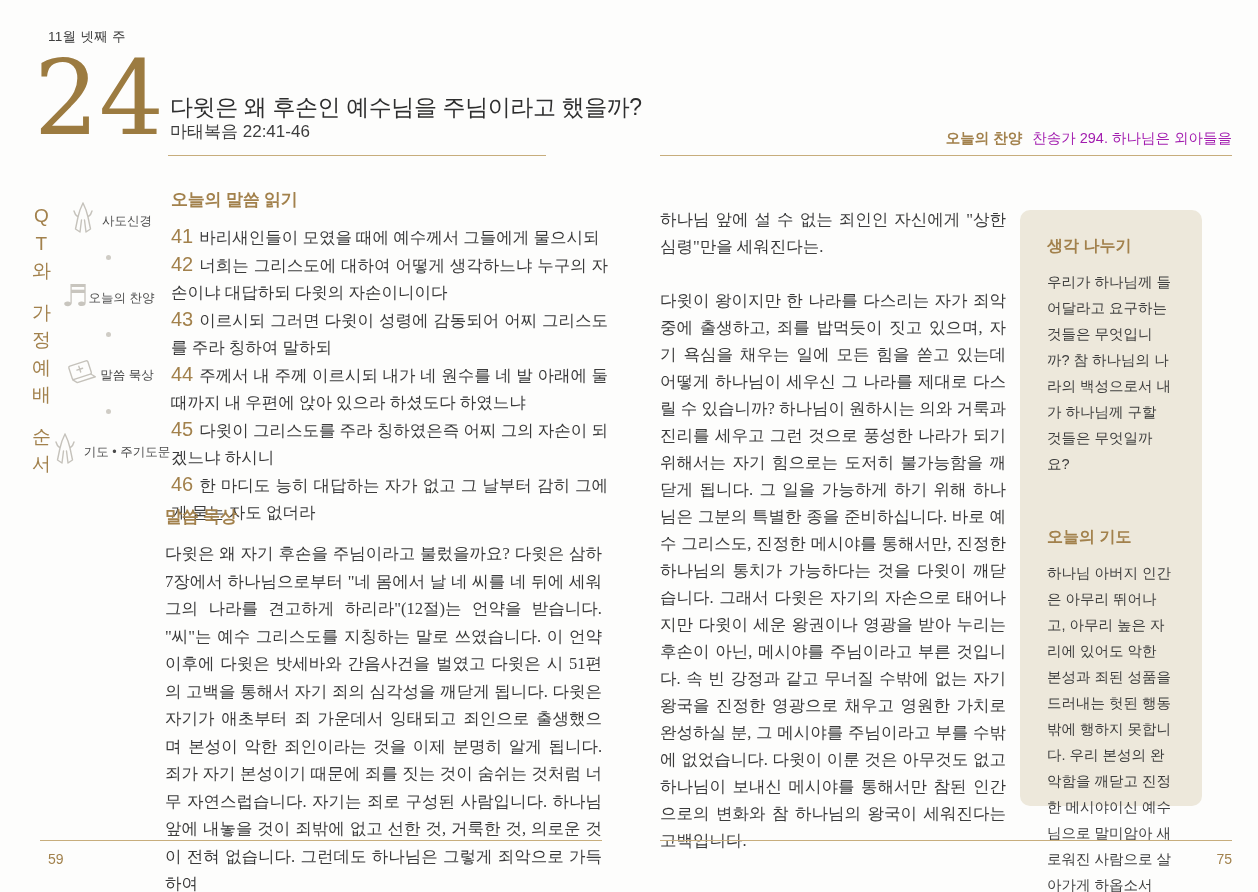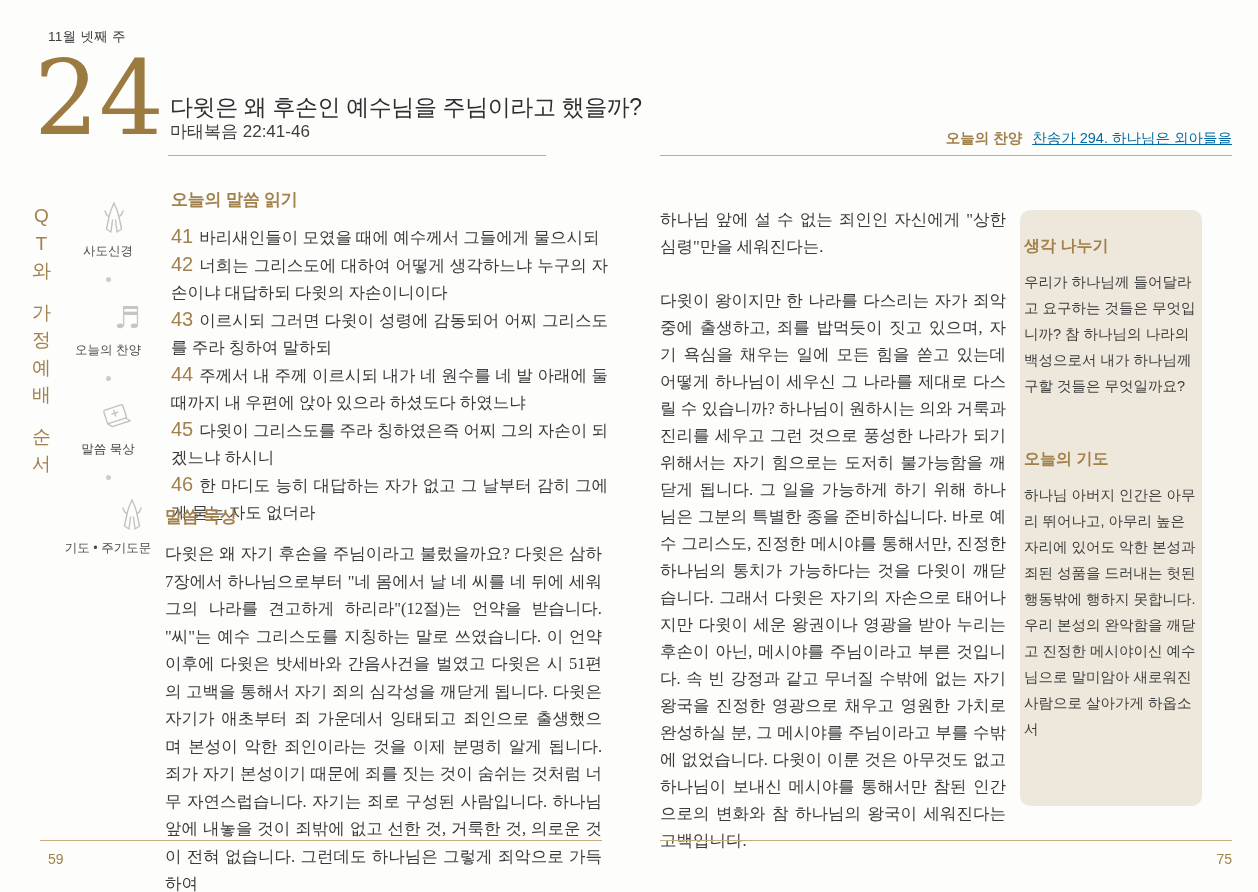--- a/index.html
+++ b/index.html
@@ -19,28 +19,28 @@
     font-family:"DejaVu Serif","Liberation Serif",serif;
     font-size:102px;line-height:.92;color:#9c7b40;font-weight:400;
   }
   .lesson-title{left:170px;top:92px;font-size:23px;font-weight:400;color:#2e2e2e;letter-spacing:-.4px;}
   .scripture-ref{left:170px;top:120px;font-size:17px;color:#3d3d3d;}
   .rule{height:1px;background:#c7ad7c;}
   .rule-header-left{left:168px;top:155px;width:378px;}
   .rule-header-right{left:660px;top:155px;width:572px;}
   .praise-line{right:26px;top:129px;font-size:14.5px;white-space:nowrap;}
   .praise-line .plabel{color:#a2814c;font-weight:700;margin-right:10px;}
-  .praise-line .pvalue{color:#0369a1;text-decoration:underline;}
+  .praise-line .pvalue{color:#a21caf;}
 
   
   .vertical-title{left:30px;top:202px;width:20px;color:#a2814c;font-size:19px;
     line-height:1.45;text-align:center;}
   .vertical-title .seg{width:1.2em;margin:0 auto 14px auto;word-break:break-all;}
   .steps{left:58px;top:200px;width:100px;display:flex;flex-direction:column;align-items:center;}
-  .step{display:flex;flex-direction:column;align-items:flex-end;}
+  .step{display:flex;flex-direction:row;align-items:center;}
   .step .icon{height:38px;display:flex;align-items:flex-end;justify-content:center;color:#c5c2bb;}
   .step .icon svg{stroke:#c5c2bb;fill:none;stroke-width:1.4;stroke-linecap:round;stroke-linejoin:round;}
   .step .icon.music{font-family:"DejaVu Sans",sans-serif;font-size:30px;line-height:38px;color:#c8c5be;}
   .step .slabel{margin-top:5px;font-size:12.5px;color:#4a4a4a;white-space:nowrap;}
   .sep-dot{width:5px;height:5px;border-radius:50%;background:#cfccc5;margin:17px 0;}
 
   
   .reading{left:171px;top:188px;width:437px;}
   .section-heading{font-size:17px;font-weight:700;color:#a2814c;letter-spacing:-.2px;}
   .verses{margin-top:12px;}
@@ -53,21 +53,21 @@
     font-size:16.5px;line-height:27.5px;color:#3a3a3a;text-align:justify;}
 
   
   .right-col{left:660px;top:206px;width:346px;}
   .right-col p{margin:0;font-family:"Liberation Serif","DejaVu Serif",serif;
     font-size:16.5px;line-height:27px;color:#3a3a3a;text-align:justify;}
   .right-col p + p{margin-top:27px;}
 
   
   .info-box{left:1020px;top:210px;width:182px;height:596px;background:#ede8db;
-    border-radius:10px;box-sizing:border-box;padding:26px 4px;}
+    border-radius:10px;box-sizing:border-box;padding:26px 27px;}
   .box-heading{font-size:16px;font-weight:700;color:#a2814c;}
   .box-body{margin-top:12px;font-size:14.5px;line-height:26px;color:#3e3e3e;}
   .box-heading.second{margin-top:50px;}
 
   
   .rule-footer-left{left:40px;top:840px;width:562px;}
   .rule-footer-right{left:660px;top:840px;width:572px;}
   .pagenum{top:851px;font-size:14px;color:#a2824d;}
   .pagenum.left{left:48px;}
   .pagenum.right{right:26px;text-align:right;}

